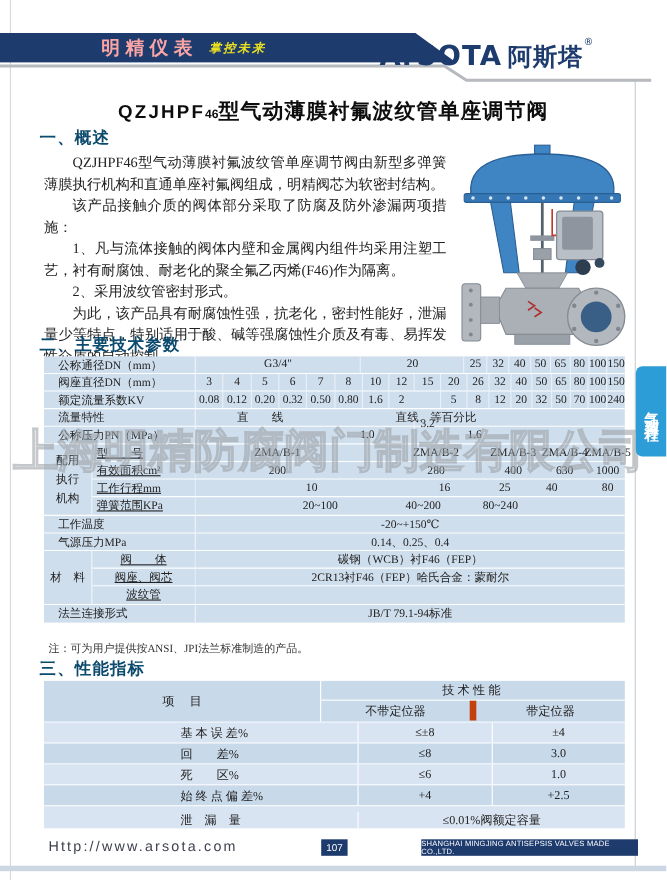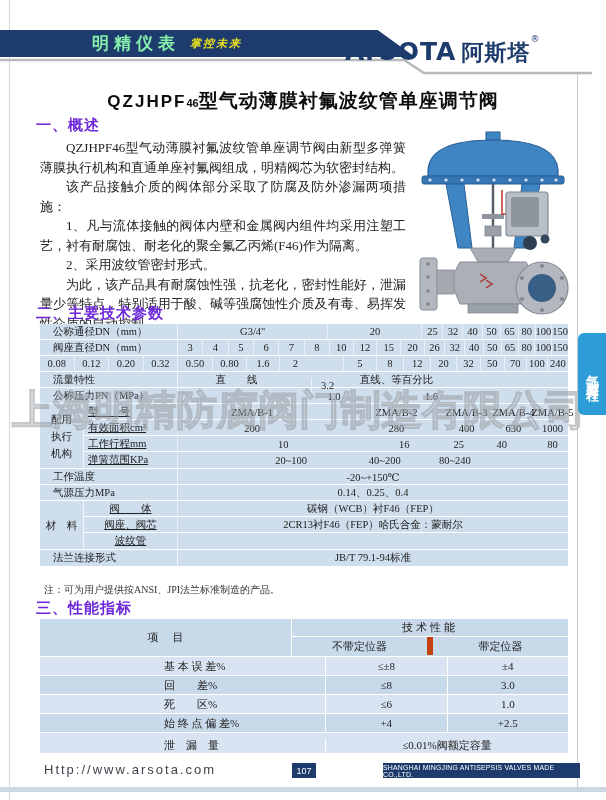--- a/index.html
+++ b/index.html
@@ -7,39 +7,39 @@
   #page { position:relative; width:606px; height:800px; background:#fff; overflow:hidden;
           font-family:"Liberation Serif","DejaVu Serif",serif; color:#1c1c1c; }
 
   .vline-left  { position:absolute; left:9px;  top:0; bottom:0; width:1px; background:#d5d7da; }
   .vline-right { position:absolute; left:577px; top:73px; bottom:10px; width:1px; background:#c9ccd0; }
   .bottom-bar  { position:absolute; left:0; top:787px; width:606px; height:5px; background:#ccd7e3; }
 
   
   .banner { position:absolute; left:0; top:30px; width:415px; height:27px; background:#1d3b6d;
             clip-path:polygon(0 0,91% 0,100% 100%,0 100%); display:flex; align-items:center; padding-left:92px; }
-  .brand-cn { color:#86efac; font-family:"Liberation Sans","DejaVu Sans",sans-serif; font-weight:bold;
+  .brand-cn { color:#fca5a5; font-family:"Liberation Sans","DejaVu Sans",sans-serif; font-weight:bold;
               font-size:17px; letter-spacing:5px; }
   .brand-slogan { color:#e8e021; font-family:"Liberation Sans","DejaVu Sans",sans-serif; font-weight:bold;
               font-style:italic; font-size:11px; letter-spacing:2px; margin-left:10px; }
   .hdr-line { position:absolute; left:0; top:52px; width:606px; height:30px; pointer-events:none; }
   .logo { position:absolute; left:345px; top:34px; white-space:nowrap; color:#1d3b6d;
           font-family:"DejaVu Sans","Liberation Sans",sans-serif; }
   .logo-en { font-size:25px; font-weight:800; letter-spacing:1px; }
   .logo-cn { font-size:22px; font-weight:800; letter-spacing:1px; }
   .logo-reg { font-size:9px; vertical-align:18px; }
 
   
   .title { position:absolute; left:0; top:88px; width:606px; text-align:center;
            font-family:"Liberation Sans","DejaVu Sans",sans-serif; font-weight:bold; color:#0d0d0d; }
   .title .lat { font-size:17px; letter-spacing:2px; }
   .title .num { font-size:11px; }
   .title .cn  { font-size:19px; letter-spacing:1px; }
   .h2 { position:absolute; left:36px; font-family:Liberation Sans, sans-serif;
-        font-weight:bold; font-size:15px; color:#6d28d9; letter-spacing:1px; }
+        font-weight:bold; font-size:15px; color:#0c4a6e; letter-spacing:1px; }
 
   
   .overview { position:absolute; left:40px; top:138px; width:366px; font-size:13px; line-height:19.5px;
               text-align:justify; color:#222; }
   .overview p { text-indent:2em; }
 
   
   .valve { position:absolute; left:406px; top:130px; width:176px; height:190px; }
 
   
@@ -226,20 +226,21 @@
           <span class="tcell" style="flex-grow: 23; flex-basis: 0px;">32</span>
           <span class="tcell" style="flex-grow: 22; flex-basis: 0px;">40</span>
           <span class="tcell" style="flex-grow: 21; flex-basis: 0px;">50</span>
           <span class="tcell" style="flex-grow: 20; flex-basis: 0px;">65</span>
           <span class="tcell" style="flex-grow: 19; flex-basis: 0px;">80</span>
           <span class="tcell" style="flex-grow: 18; flex-basis: 0px;">100</span>
           <span class="tcell" style="flex-grow: 18; flex-basis: 0px;">150</span>
         </div>
     </div>
     <div class="prow">
+      <div class="plabel">额定流量系数KV</div>
       <div class="pvals" id="kv-cells">
           <span class="tcell" style="flex-grow: 30; flex-basis: 0px;">0.08</span>
           <span class="tcell" style="flex-grow: 30; flex-basis: 0px;">0.12</span>
           <span class="tcell" style="flex-grow: 30; flex-basis: 0px;">0.20</span>
           <span class="tcell" style="flex-grow: 30; flex-basis: 0px;">0.32</span>
           <span class="tcell" style="flex-grow: 30; flex-basis: 0px;">0.50</span>
           <span class="tcell" style="flex-grow: 30; flex-basis: 0px;">0.80</span>
           <span class="tcell" style="flex-grow: 28; flex-basis: 0px;">1.6</span>
           <span class="tcell" style="flex-grow: 28; flex-basis: 0px;">2</span>
           <span class="tcell" style="flex-grow: 28; flex-basis: 0px; margin-top: 44px;">3.2</span>

